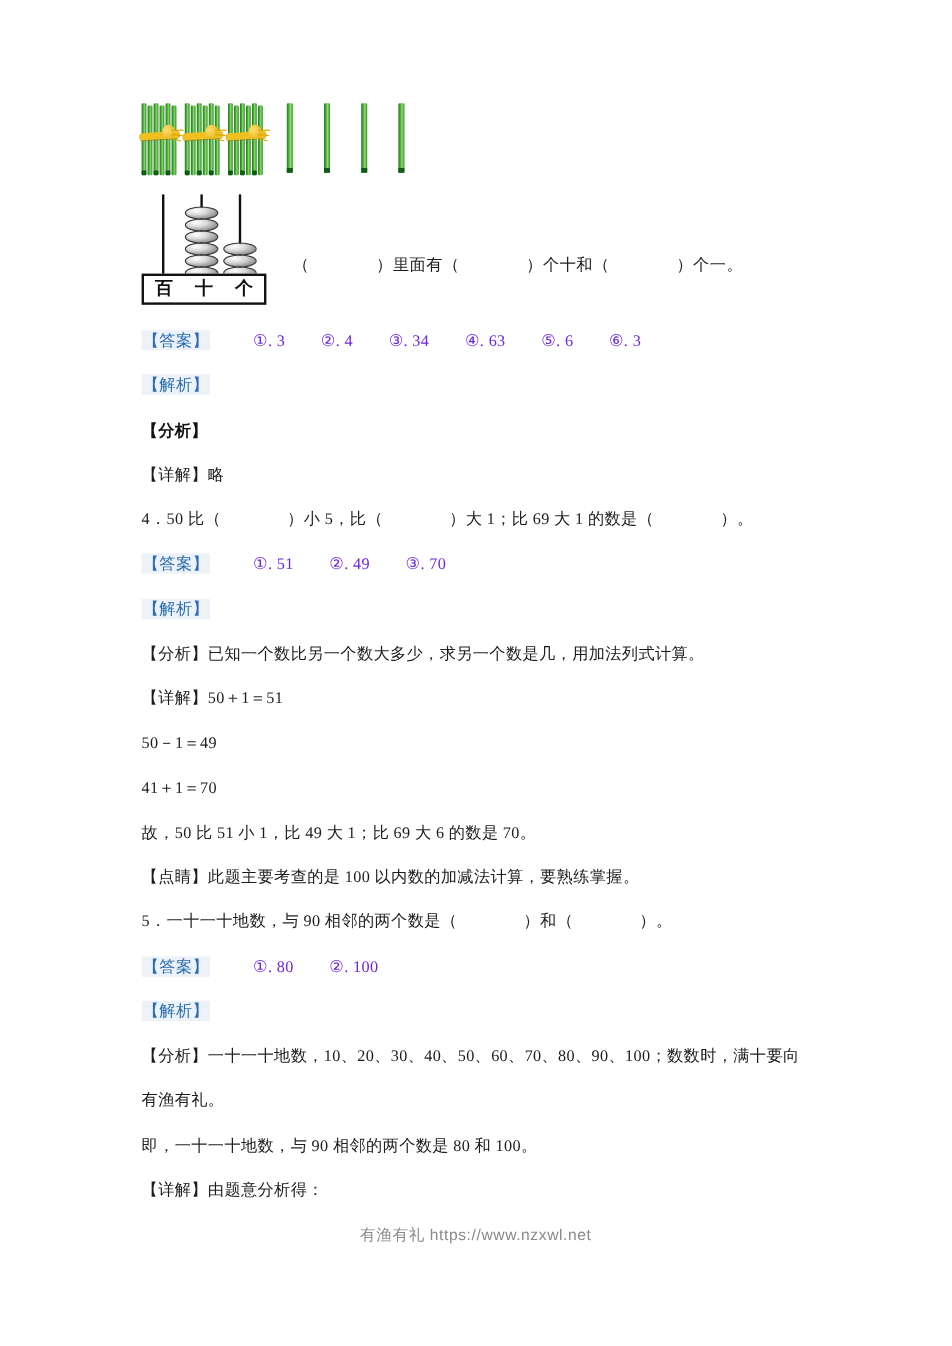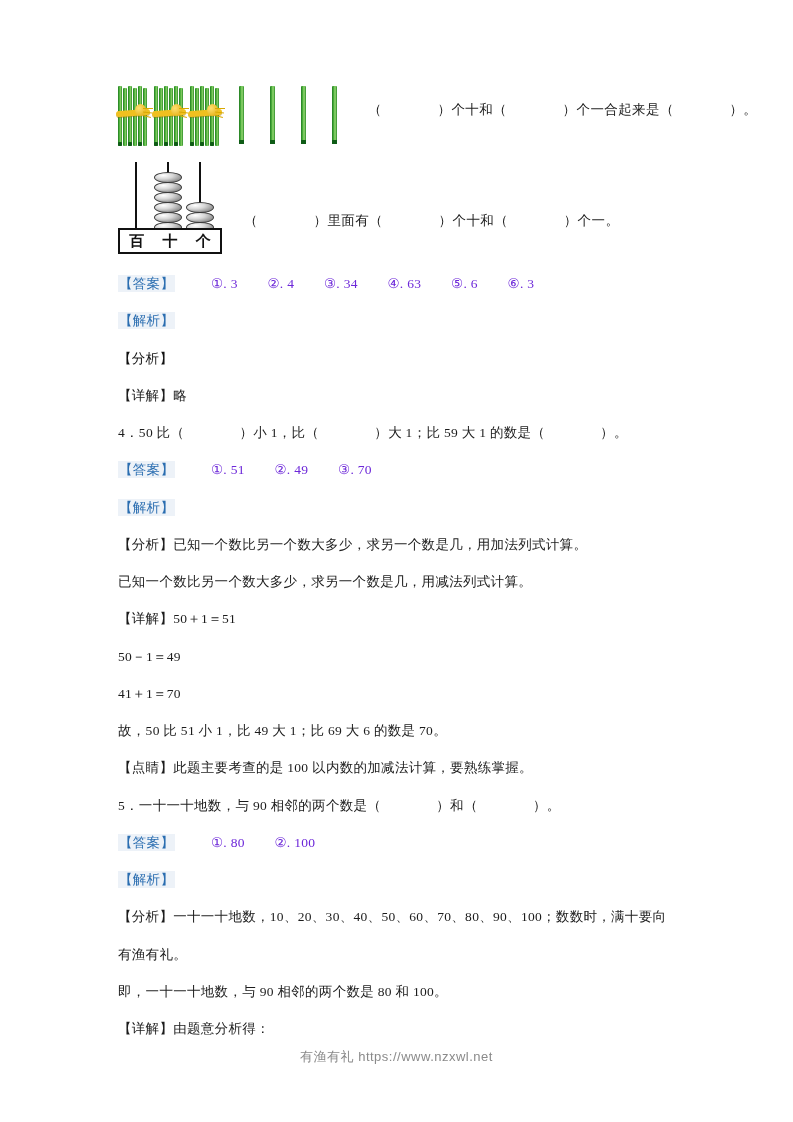--- a/index.html
+++ b/index.html
@@ -190,21 +190,21 @@
   }
 
   .tag {
     color: #2a6db0;
     background: #edf2f8;
     padding: 1px 1px;
     font-weight: 400;
   }
   .tag-plain {
     color: #111;
-    font-weight: 400;
+    font-weight: 700;
   }
   .ans-list {
     display: inline-block;
   }
   .ans-item {
     display: inline-block;
     margin-left: 26px;
     font-size: 13.5px;
     color: #6d28d9;
     white-space: nowrap;
@@ -213,21 +213,21 @@
 
   .eq {
     font-size: 13.5px;
     letter-spacing: .3px;
   }
 
   
   .footer {
     position: absolute;
     left: 0;
-    top: 1048px;
+    top: 1020px;
     width: 793px;
     text-align: center;
     font-size: 13px;
     color: #8a8a8a;
     font-family: "Liberation Sans", sans-serif;
     letter-spacing: .5px;
   }
 </style>
 </head>
 <body>
@@ -283,21 +283,20 @@
             <div class="knot"></div>
           <div class="whisk"></div>
             <div class="whisk w2"></div>
             <div class="whisk w3"></div>
         </div>
         <div class="single"></div>
         <div class="single"></div>
         <div class="single"></div>
         <div class="single"></div>
       </div>
-      <div class="q-text fig-caption">（　　　　）个十和（　　　　）个一合起来是（　　　　）。</div>
     </div>
 
     <div class="abacus-row">
       <div class="abacus">
         <div class="rod r1"></div>
         <div class="rod r2"></div>
         <div class="rod r3"></div>
 
         <div class="bead" style="left:36px; top:10px;"></div>
         <div class="bead" style="left:36px; top:20px;"></div>
@@ -334,37 +333,36 @@
     <div class="line">
       <span class="tag">【解析】</span>
     </div>
 
     <div class="line">
       <span class="tag-plain">【分析】</span>
     </div>
 
     <div class="line">【详解】略</div>
 
-    <div class="line">4．50 比（　　　　）小 1，比（　　　　）大 1；比 59 大 1 的数是（　　　　）。</div>
+    <div class="line">4．50 比（　　　　）小 5，比（　　　　）大 1；比 69 大 1 的数是（　　　　）。</div>
 
     <div class="line">
       <span class="tag">【答案】</span>
       <span class="ans-list">
         <span class="ans-item">①. 51</span>
         <span class="ans-item">②. 49</span>
         <span class="ans-item">③. 70</span>
       </span>
     </div>
 
     <div class="line">
       <span class="tag">【解析】</span>
     </div>
 
     <div class="line">【分析】已知一个数比另一个数大多少，求另一个数是几，用加法列式计算。</div>
-    <div class="line">已知一个数比另一个数大多少，求另一个数是几，用减法列式计算。</div>
 
     <div class="line eq">【详解】50＋1＝51</div>
     <div class="line eq">50－1＝49</div>
     <div class="line eq">41＋1＝70</div>
     <div class="line">故，50 比 51 小 1，比 49 大 1；比 69 大 6 的数是 70。</div>
 
     <div class="line">【点睛】此题主要考查的是 100 以内数的加减法计算，要熟练掌握。</div>
 
     <div class="line">5．一十一十地数，与 90 相邻的两个数是（　　　　）和（　　　　）。</div>
 

